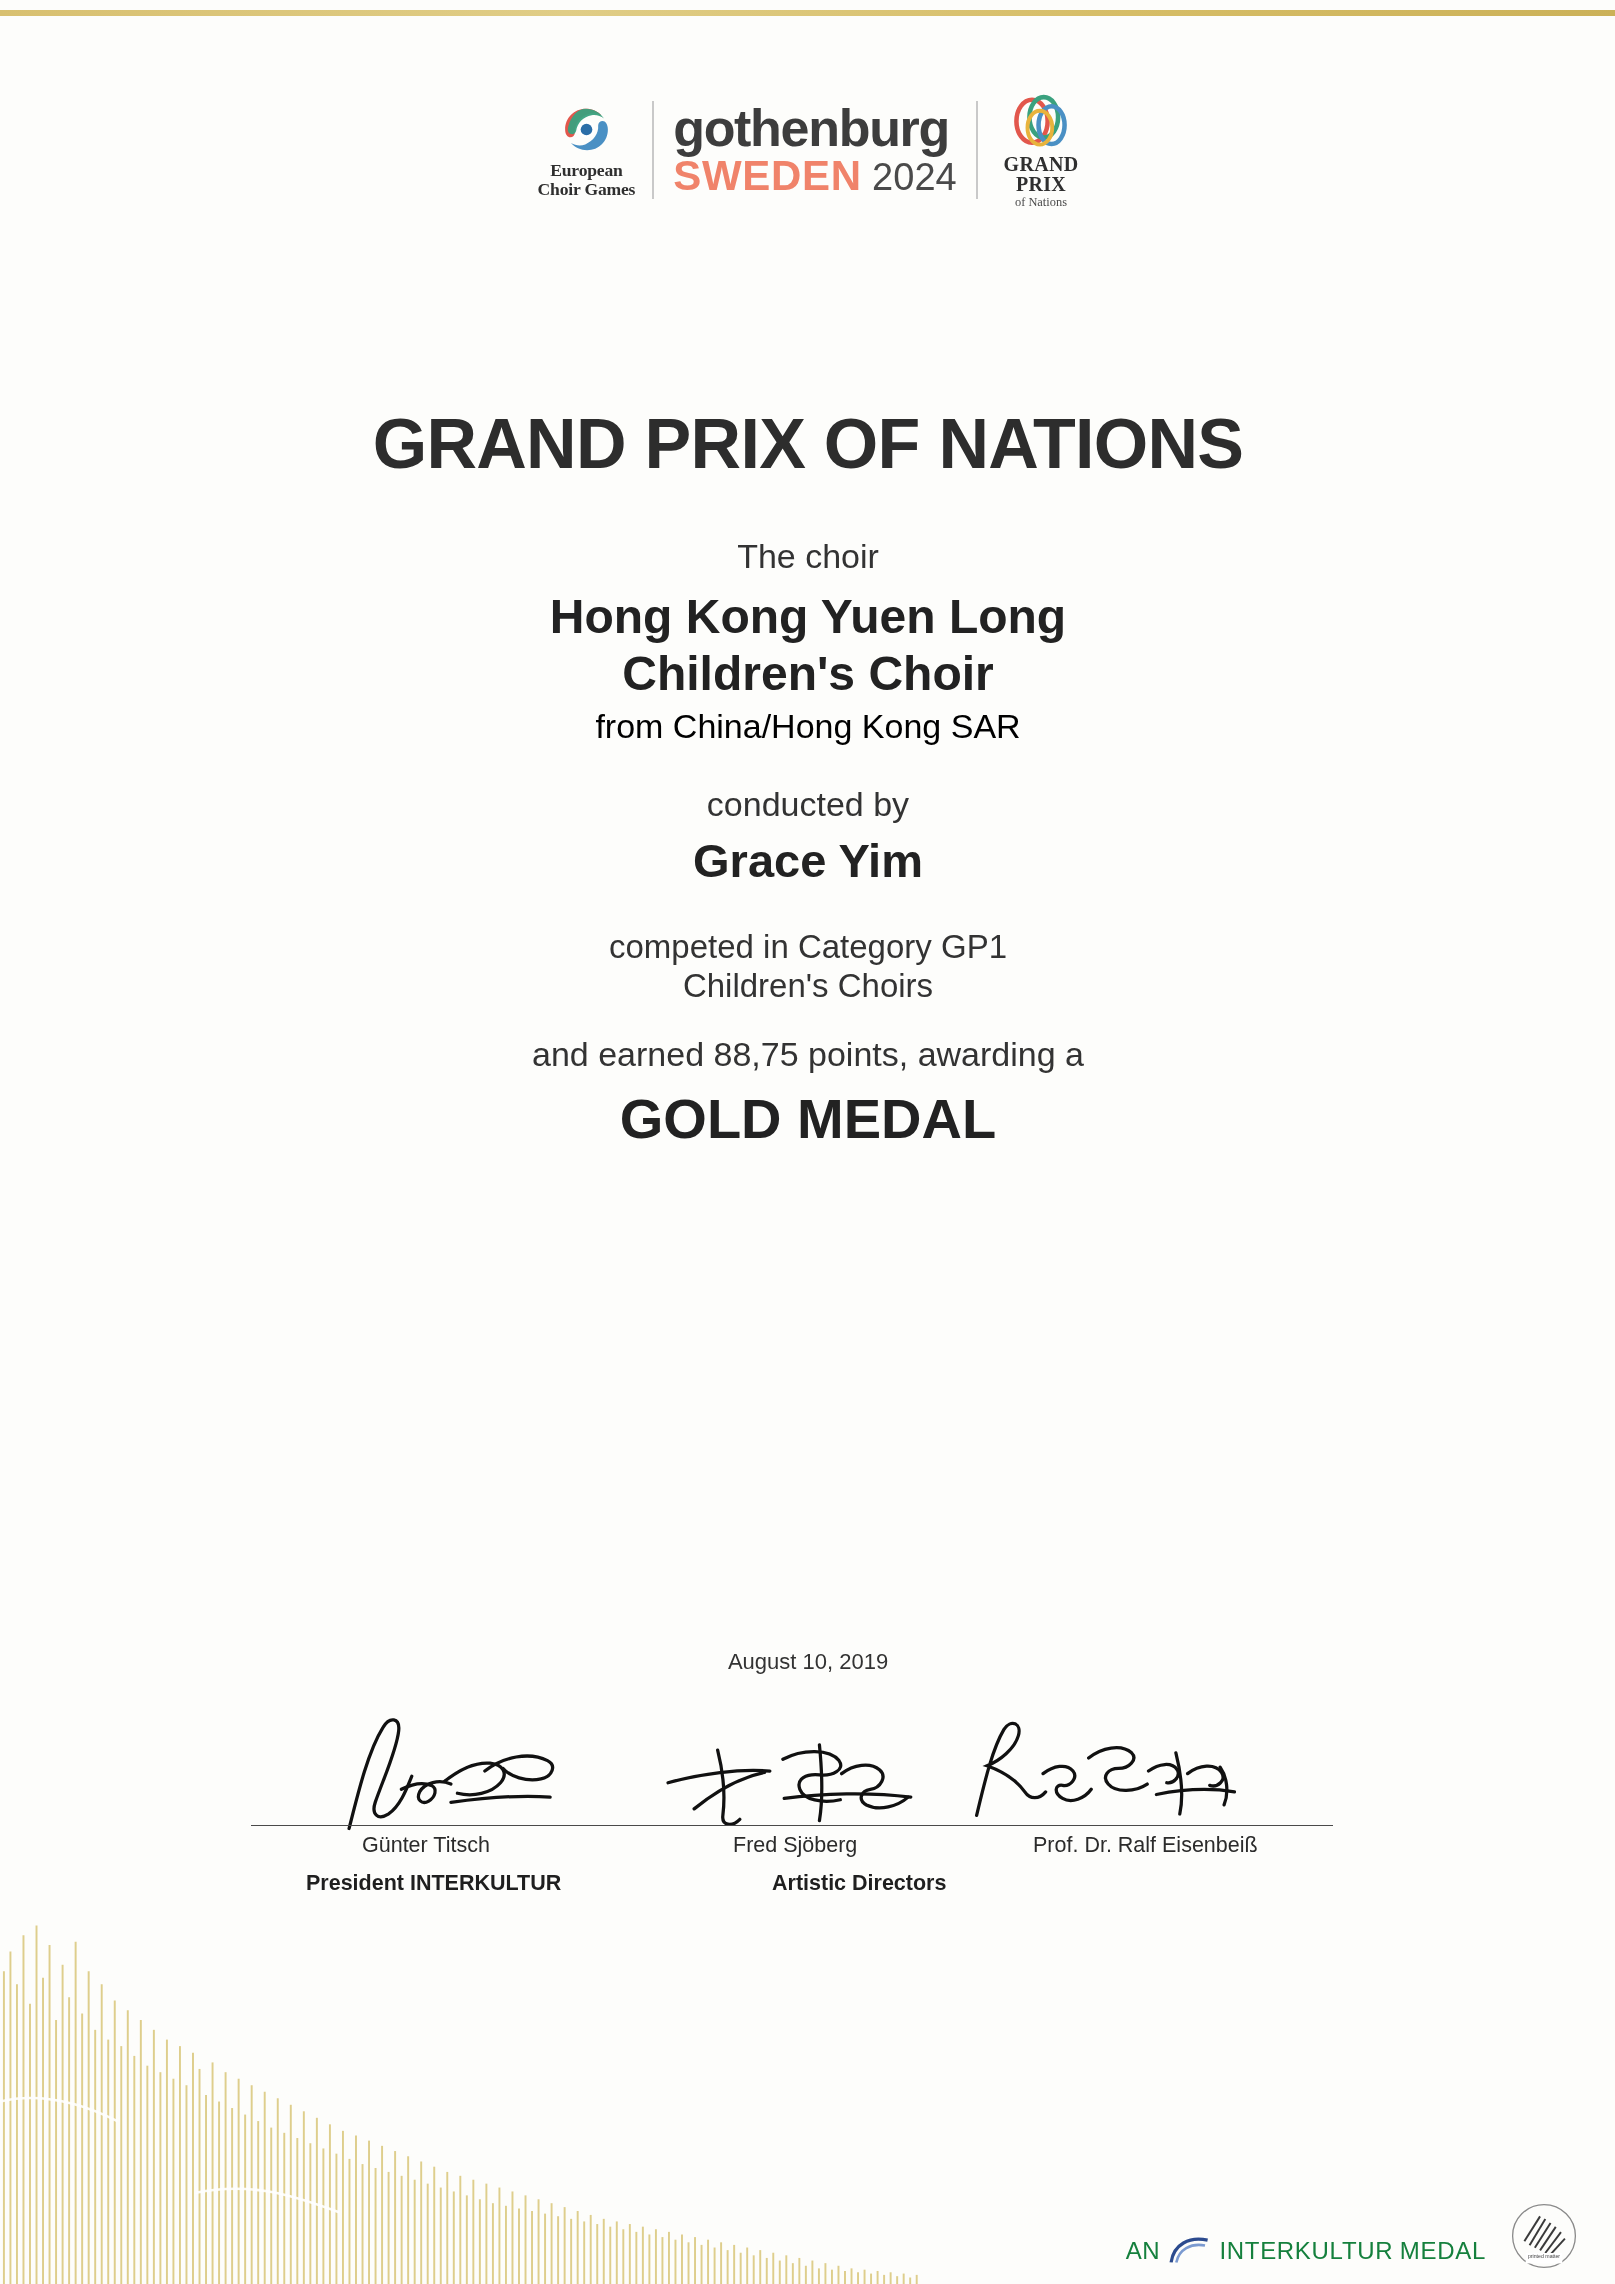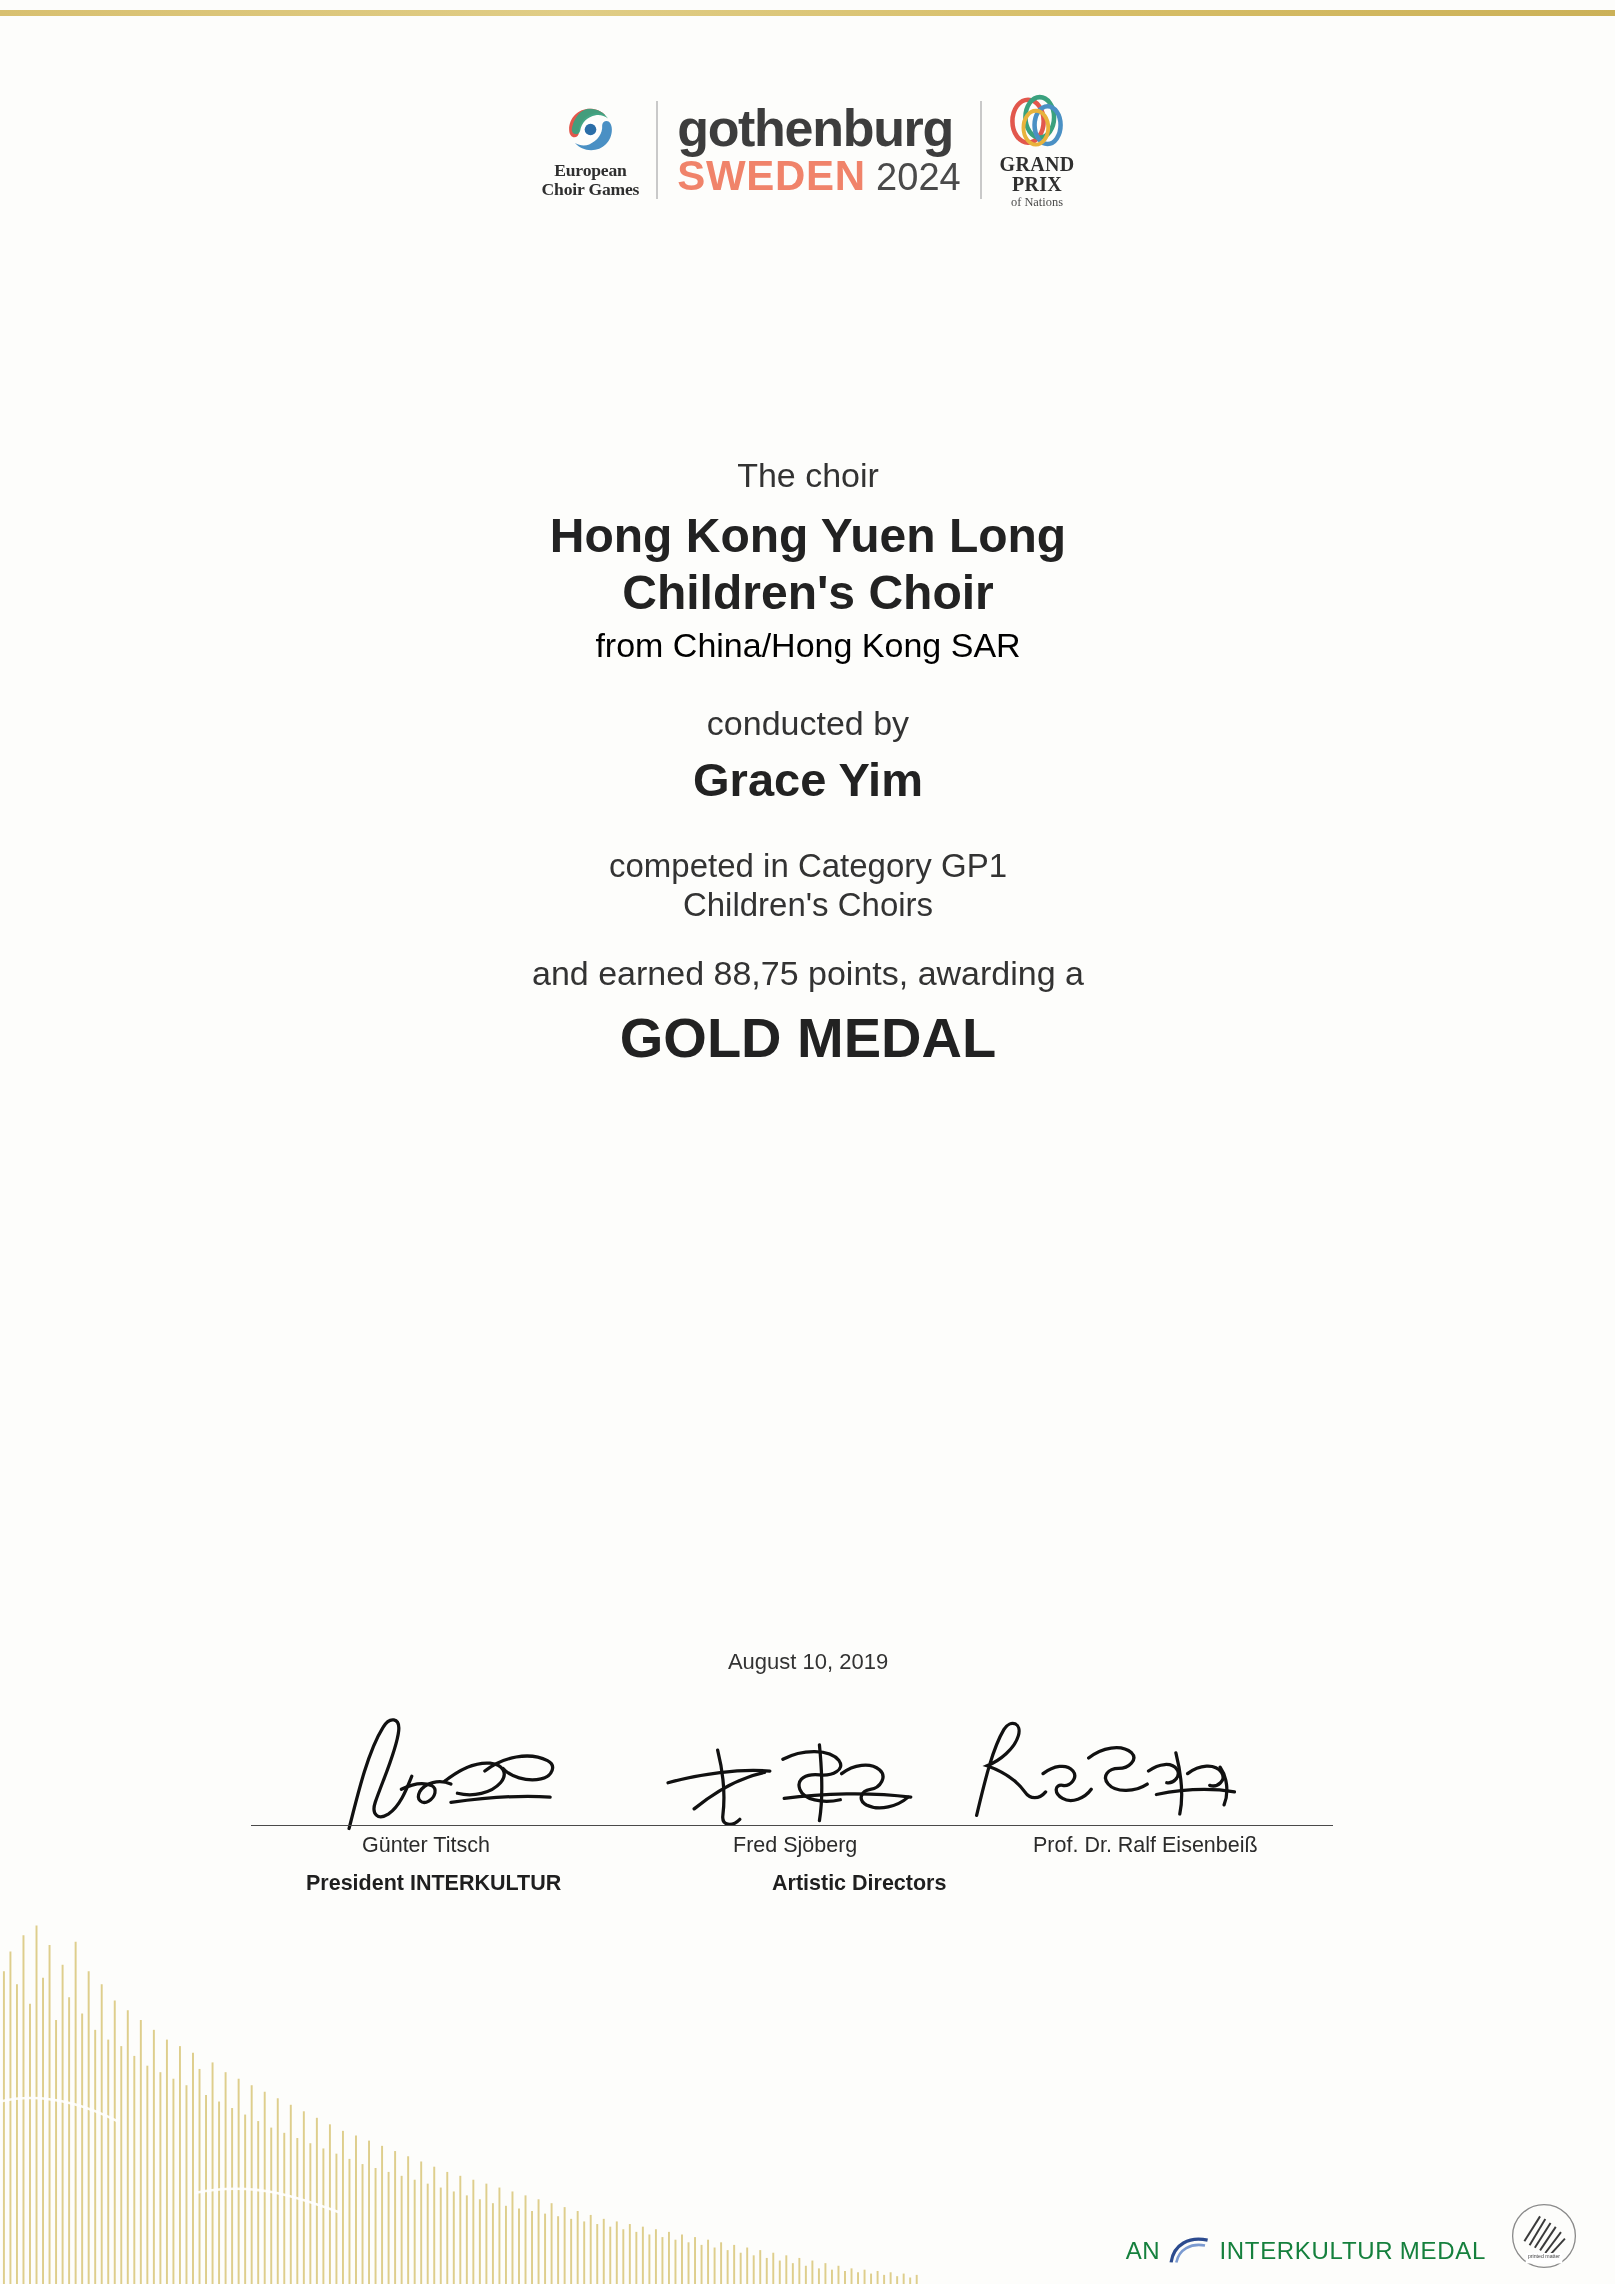--- a/index.html
+++ b/index.html
@@ -91,21 +91,21 @@
   .goth-year {
     font-size: 38px;
     font-weight: normal;
     color: #4a4a4a;
     line-height: 43px;
   }
   .logo-gp {
     display: flex;
     flex-direction: column;
     align-items: center;
-    padding-left: 18px;
+    padding-left: 26px;
   }
   .gp-mark {
     width: 69px;
     height: 63px;
     position: relative;
   }
   .gp-text1 {
     font-family: "Liberation Serif", serif;
     font-weight: bold;
     font-size: 20px;
@@ -337,20 +337,21 @@
         </svg>
       </div>
       <div class="gp-text1">GRAND</div>
       <div class="gp-text2">PRIX</div>
       <div class="gp-text3">of Nations</div>
     </div>
 
   </div>
 
   <div class="content">
+    <div class="title">GRAND PRIX OF NATIONS</div>
 
     <div class="gap-1"></div>
 
     <div class="lead">The choir</div>
     <div class="choir-name">Hong Kong Yuen Long</div>
     <div class="choir-name" style="margin-top:0">Children's Choir</div>
     <div class="origin">from China/Hong Kong SAR</div>
 
     <div class="gap-2"></div>
 

